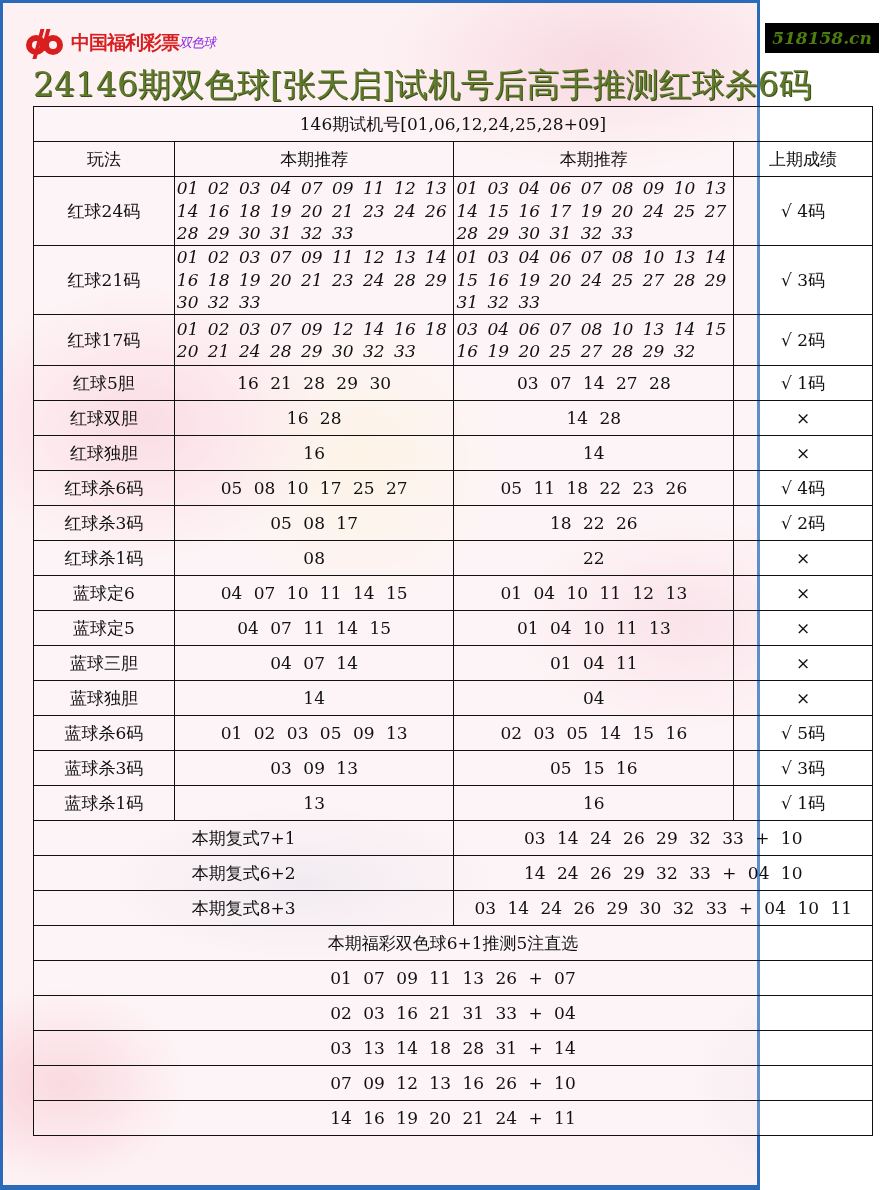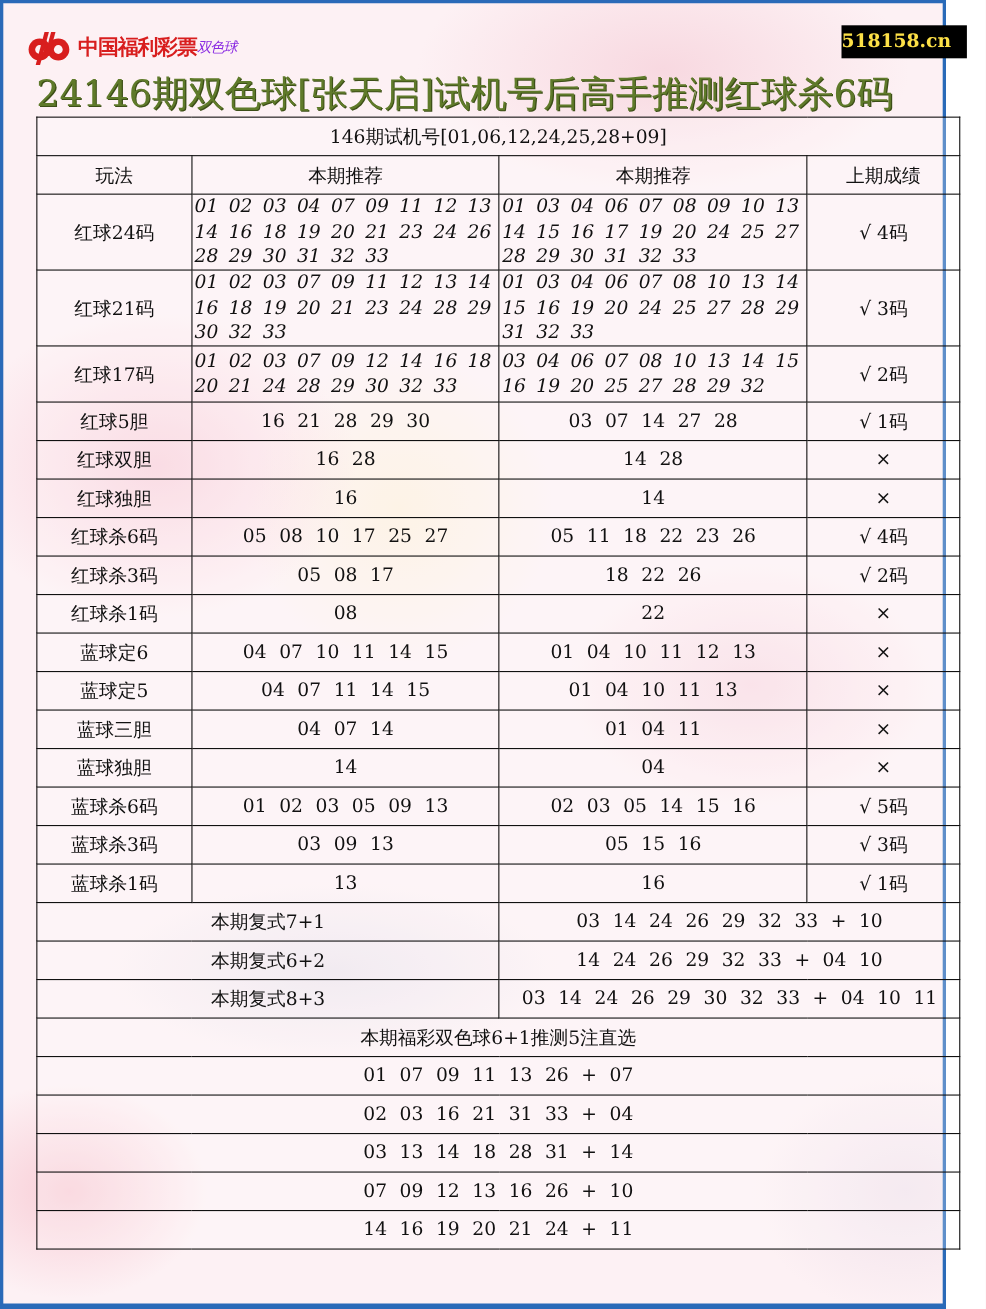--- a/index.html
+++ b/index.html
@@ -1,33 +1,33 @@
 <!DOCTYPE html>
 <html><head>
 <meta charset="utf-8">
 <style>
   html,body{margin:0;padding:0;}
   body{width:896px;height:1190px;overflow:hidden;font-family:"DejaVu Serif","Liberation Serif",serif;}
-  .frame{position:absolute;left:0;top:0;width:860px;height:1190px;box-sizing:border-box;
+  .frame{position:absolute;left:0;top:0;width:760px;height:1190px;box-sizing:border-box;
     border:3px solid #2a6ab8;border-bottom-width:5px;
     background:
       radial-gradient(ellipse 260px 200px at 140px 420px, rgba(244,170,190,0.45), transparent 70%),
       radial-gradient(ellipse 240px 160px at 680px 620px, rgba(240,175,195,0.35), transparent 70%),
       radial-gradient(ellipse 200px 200px at 360px 460px, rgba(250,235,180,0.35), transparent 70%),
       radial-gradient(ellipse 300px 120px at 300px 880px, rgba(200,200,220,0.30), transparent 70%),
       radial-gradient(ellipse 180px 140px at 60px 1080px, rgba(240,140,160,0.35), transparent 70%),
       radial-gradient(ellipse 200px 160px at 820px 1080px, rgba(220,200,220,0.35), transparent 70%),
       radial-gradient(ellipse 320px 160px at 600px 60px, rgba(240,180,195,0.40), transparent 70%),
       #fdf1f4; padding-left: 48px;}
   .logo{position:absolute;left:20px;top:24px;display:flex;align-items:center;}
   .logo-mark{width:44px;height:32px;position:relative;}
   .logo-text{font-family:"DejaVu Sans","Liberation Sans",sans-serif;font-weight:bold;font-size:19px;color:#d81e1e;letter-spacing:-1px;margin-left:4px;}
   .logo-ssq{font-family:"DejaVu Sans","Liberation Sans",sans-serif;font-weight:normal;font-style:italic;font-size:13px;color:#8a2be2;letter-spacing:-1px;}
-  .badge{position:absolute;left:762px;top:20px;width:114px;height:30px;background:#000;color:#fde047;
-    font-family:"DejaVu Serif","Liberation Serif",serif;font-weight:bold;font-size:17px;line-height:30px;}
+  .badge{position:absolute;left:762px;top:20px;width:114px;height:30px;background:#000;color:#4d7c0f;
+    font-family:"DejaVu Serif","Liberation Serif",serif;font-weight:bold;font-size:17px;line-height:30px;text-align:center;font-style:italic;}
   .title{position:absolute;left:30px;top:60px;font-family:"DejaVu Serif","Liberation Serif",serif;font-size:33px;color:#5f7a2a;
     white-space:nowrap;letter-spacing:0px;text-shadow:1px 1px 0 #3d4f18;}
   table{position:absolute;left:30px;top:103px;width:840px;border-collapse:collapse;
     font-family:"DejaVu Serif","Liberation Serif",serif;font-size:17px;color:#111;}
   td{border:1.3px solid #111;text-align:center;padding:0;height:34px;background:rgba(255,255,255,0.25);}
   td.l{text-align:left;padding-left:2px;line-height:22.5px;word-spacing:4px;font-style:italic;}
   td.c0{width:140px;}
   td.c1{width:279px;}
   td.c2{width:279px;}
   td.c3{width:138px;}

